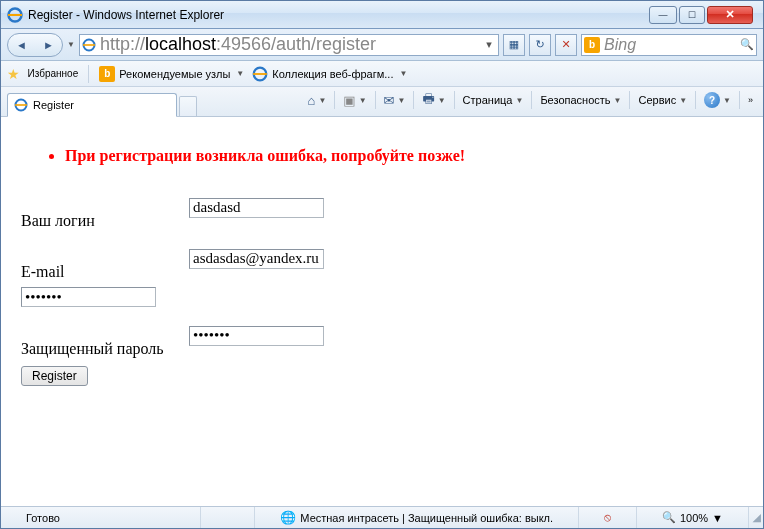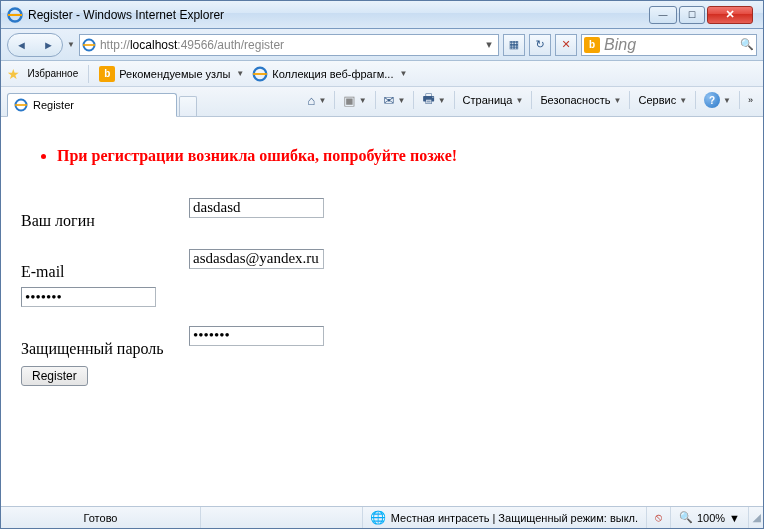--- a/index.html
+++ b/index.html
@@ -52,21 +52,21 @@
     border-radius:12px;
     background: linear-gradient(to bottom,#f4f9fe,#d8e7f4);
     display:flex; align-items:center; justify-content:space-around;
     color:#3a5c88; font-size:11px;
   }
   .addr {
     flex:1; height:22px; border:1px solid #8fa9c7; background:#fff;
     display:flex; align-items:center; padding:0 2px; gap:4px;
   }
   .addr .favicon { width:14px; height:14px; display:flex;align-items:center;justify-content:center;font-size:10px;color:#2a66b5;}
-  .addr .url { flex:1; font-size:12px; color:#888; white-space:nowrap; overflow:hidden; }
+  .addr .url { flex:1; font-size:18px; color:#888; white-space:nowrap; overflow:hidden; }
   .addr .url .hl { color:#000; }
   .addr .dd { width:14px; text-align:center; color:#555; }
   .sqbtn {
     width:22px; height:22px; border:1px solid #8fa9c7;
     background:linear-gradient(to bottom,#f4f9fe,#dde9f5);
     display:flex;align-items:center;justify-content:center;
     font-size:11px; color:#2a5587;
   }
   .sqbtn.red { color:#c0392b; }
   .search {
@@ -137,21 +137,21 @@
     font-family: "Times New Roman", serif;
     font-size: 16px;
     overflow:auto;
   }
   .err {
     color:#ff0000; font-weight:bold;
     margin: 10px 0 20px 36px;
     list-style: disc outside;
     padding:0;
   }
-  .err li { margin:0; }
+  .err li { margin:8px; }
   .formrow { display:flex; align-items:center; margin-bottom:6px; }
   .formrow .flabel { width:168px;margin-top:27px; }
   .formrow input[type=text], .formrow input[type=password]{
     width:135px; height:20px;
     font-family: "Times New Roman", serif; font-size:15px;
     padding:0 3px;
     border:1px solid #b0b8c0; border-top-color:#8a94a0; border-left-color:#8a94a0;
   }
   .regbtn {
     margin-top:2px;
@@ -161,21 +161,21 @@
     border:1px solid #8a94a0; border-radius:3px;
   }
   
   .status {
     height:22px;
     background:linear-gradient(to bottom,#f2f6fb,#e3ecf5);
     border-top:1px solid #b8c7d8;
     display:flex;align-items:center;
     font-size:11px; color:#000;
   }
-  .status .cell { padding:0 8px; height:100%; display:flex;align-items:center; gap:4px; border-right:1px solid #cdd9e6;justify-content:center;}
+  .status .cell { padding:0 25px; height:100%; display:flex;align-items:center; gap:4px; border-right:1px solid #cdd9e6;}
   .status .cell:first-child { min-width:200px;}
   .status .spacer { flex:1; border-right:1px solid #cdd9e6; height:100%;}
   .zoom { display:flex;align-items:center;gap:3px; padding:0 6px;}
   .grip { width:14px; color:#9ab; text-align:right; padding-right:2px;}
   .globe { color:#2a78c8; font-size:13px;}
 </style>
 </head>
 <body>
 
 <div class="titlebar">
@@ -329,21 +329,21 @@
   <button class="regbtn">Register</button>
 </div>
 
 <div class="status">
   <div class="cell">
     <span>Готово</span>
   </div>
   <div class="spacer"></div>
   <div class="cell">
     <span class="globe">🌐</span>
-    <span>Местная интрасеть | Защищенный режим: выкл.</span>
+    <span>Местная интрасеть | Защищенный ошибка: выкл.</span>
   </div>
   <div class="cell">
     <span style="color:#c0392b">⦸</span>
   </div>
   <div class="cell zoom">
     <span>🔍</span>
     <span>100%</span>
     <span class="dd">▼</span>
   </div>
   <div class="grip">◢</div>

